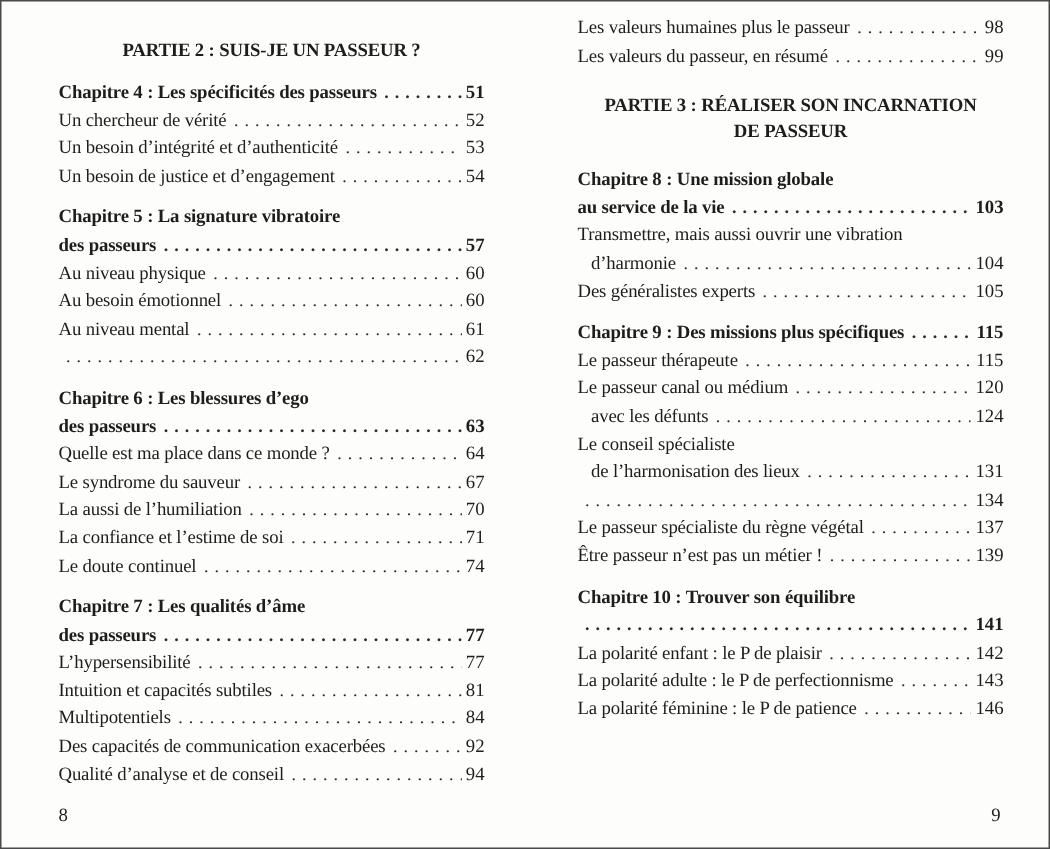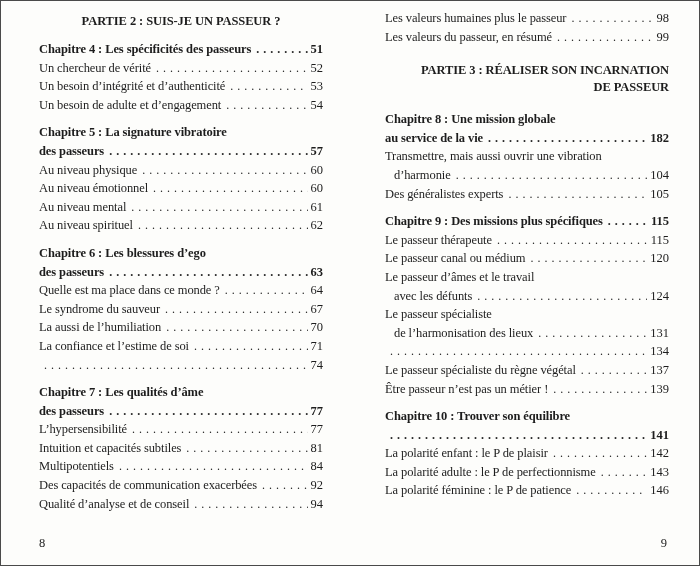--- a/index.html
+++ b/index.html
@@ -33,22 +33,22 @@
     margin:0 3px 0 5px;
     letter-spacing:4px;
     font-size:12px;
     color:#2a2a2a;
   }
   .pg { flex:0 0 auto; }
 
   .block.chapter { margin-top:9px; font-weight:bold; }
   .block.part { font-weight:bold; text-align:center; letter-spacing:0.2px; }
   .block.part .line { display:block; line-height:17px; }
-  .page.left  .block.part { margin:0 0 10px; }
-  .page.right .block.part { margin:16px 0 14px;text-align:right; }
+  .page.left  .block.part { margin:12px 0 10px; }
+  .page.right .block.part { margin:16px 0 14px; }
   .line.indent { padding-left:9px;text-align:center; }
 
   .folio { position:absolute; bottom:14px; font-size:12.5px; }
   .page.left  .folio { left:38px; }
   .page.right .folio { right:34px; }
 </style>
 </head>
 <body>
 
 <div class="sheet">
@@ -73,21 +73,21 @@
         </div>
         <div class="block entry">
           <div class="line">
             <span class="txt">Un besoin d’intégrité et d’authenticité</span>
             <span class="leader">..............................................................................................................</span>
             <span class="pg">53</span>
           </div>
         </div>
         <div class="block entry">
           <div class="line">
-            <span class="txt">Un besoin de adulte et d’engagement</span>
+            <span class="txt">Un besoin de justice et d’engagement</span>
             <span class="leader">..............................................................................................................</span>
             <span class="pg">54</span>
           </div>
         </div>
         <div class="block chapter">
           <div class="line">
             <span class="txt">Chapitre 5 : La signature vibratoire</span>
           </div>
           <div class="line">
             <span class="txt">des passeurs</span>
@@ -97,35 +97,34 @@
         </div>
         <div class="block entry">
           <div class="line">
             <span class="txt">Au niveau physique</span>
             <span class="leader">..............................................................................................................</span>
             <span class="pg">60</span>
           </div>
         </div>
         <div class="block entry">
           <div class="line">
-            <span class="txt">Au niveau émotionnel</span>
+            <span class="txt">Au besoin émotionnel</span>
             <span class="leader">..............................................................................................................</span>
             <span class="pg">60</span>
           </div>
         </div>
         <div class="block entry">
           <div class="line">
             <span class="txt">Au niveau mental</span>
             <span class="leader">..............................................................................................................</span>
             <span class="pg">61</span>
           </div>
         </div>
         <div class="block entry">
           <div class="line">
-            <span class="txt">Au niveau spirituel</span>
             <span class="leader">..............................................................................................................</span>
             <span class="pg">62</span>
           </div>
         </div>
         <div class="block chapter">
           <div class="line">
             <span class="txt">Chapitre 6 : Les blessures d’ego</span>
           </div>
           <div class="line">
             <span class="txt">des passeurs</span>
@@ -156,20 +155,21 @@
         </div>
         <div class="block entry">
           <div class="line">
             <span class="txt">La confiance et l’estime de soi</span>
             <span class="leader">..............................................................................................................</span>
             <span class="pg">71</span>
           </div>
         </div>
         <div class="block entry">
           <div class="line">
+            <span class="txt">Le doute continuel</span>
             <span class="leader">..............................................................................................................</span>
             <span class="pg">74</span>
           </div>
         </div>
         <div class="block chapter">
           <div class="line">
             <span class="txt">Chapitre 7 : Les qualités d’âme</span>
           </div>
           <div class="line">
             <span class="txt">des passeurs</span>
@@ -235,21 +235,21 @@
           <div class="line"><span class="txt">PARTIE 3 : RÉALISER SON INCARNATION</span></div>
           <div class="line"><span class="txt">DE PASSEUR</span></div>
         </div>
         <div class="block chapter">
           <div class="line">
             <span class="txt">Chapitre 8 : Une mission globale</span>
           </div>
           <div class="line">
             <span class="txt">au service de la vie</span>
             <span class="leader">..............................................................................................................</span>
-            <span class="pg">182</span>
+            <span class="pg">103</span>
           </div>
         </div>
         <div class="block entry">
           <div class="line">
             <span class="txt">Transmettre, mais aussi ouvrir une vibration</span>
           </div>
           <div class="line indent">
             <span class="txt">d’harmonie</span>
             <span class="leader">..............................................................................................................</span>
             <span class="pg">104</span>
@@ -277,32 +277,29 @@
           </div>
         </div>
         <div class="block entry">
           <div class="line">
             <span class="txt">Le passeur canal ou médium</span>
             <span class="leader">..............................................................................................................</span>
             <span class="pg">120</span>
           </div>
         </div>
         <div class="block entry">
-          <div class="line">
-            <span class="txt">Le passeur d’âmes et le travail</span>
-          </div>
           <div class="line indent">
             <span class="txt">avec les défunts</span>
             <span class="leader">..............................................................................................................</span>
             <span class="pg">124</span>
           </div>
         </div>
         <div class="block entry">
           <div class="line">
-            <span class="txt">Le passeur spécialiste</span>
+            <span class="txt">Le conseil spécialiste</span>
           </div>
           <div class="line indent">
             <span class="txt">de l’harmonisation des lieux</span>
             <span class="leader">..............................................................................................................</span>
             <span class="pg">131</span>
           </div>
         </div>
         <div class="block entry">
           <div class="line">
             <span class="leader">..............................................................................................................</span>

